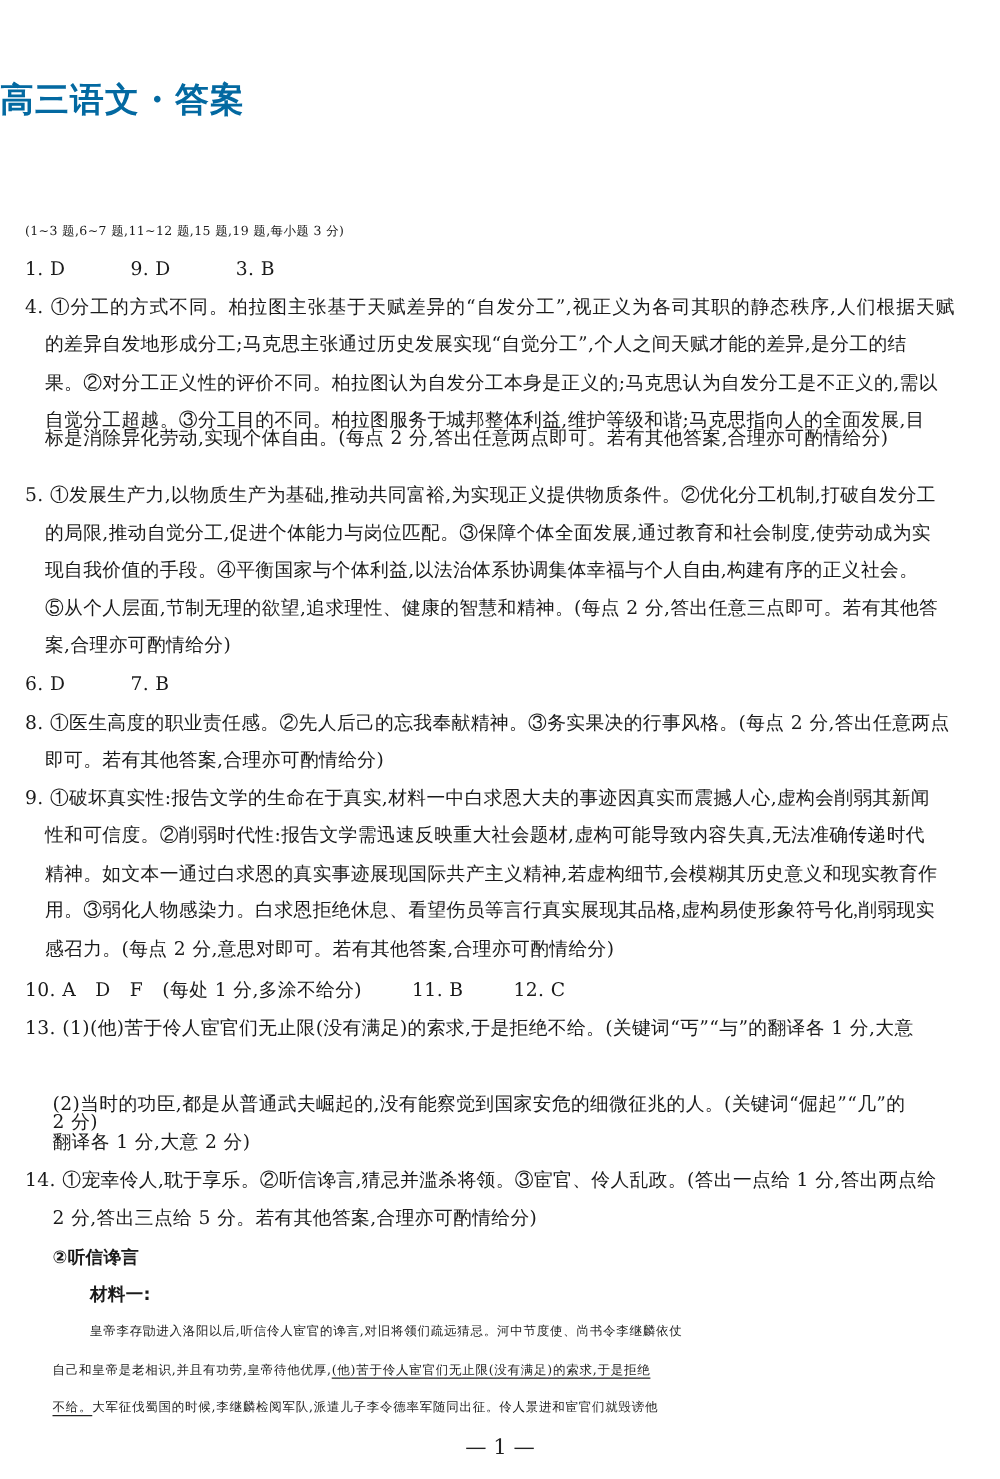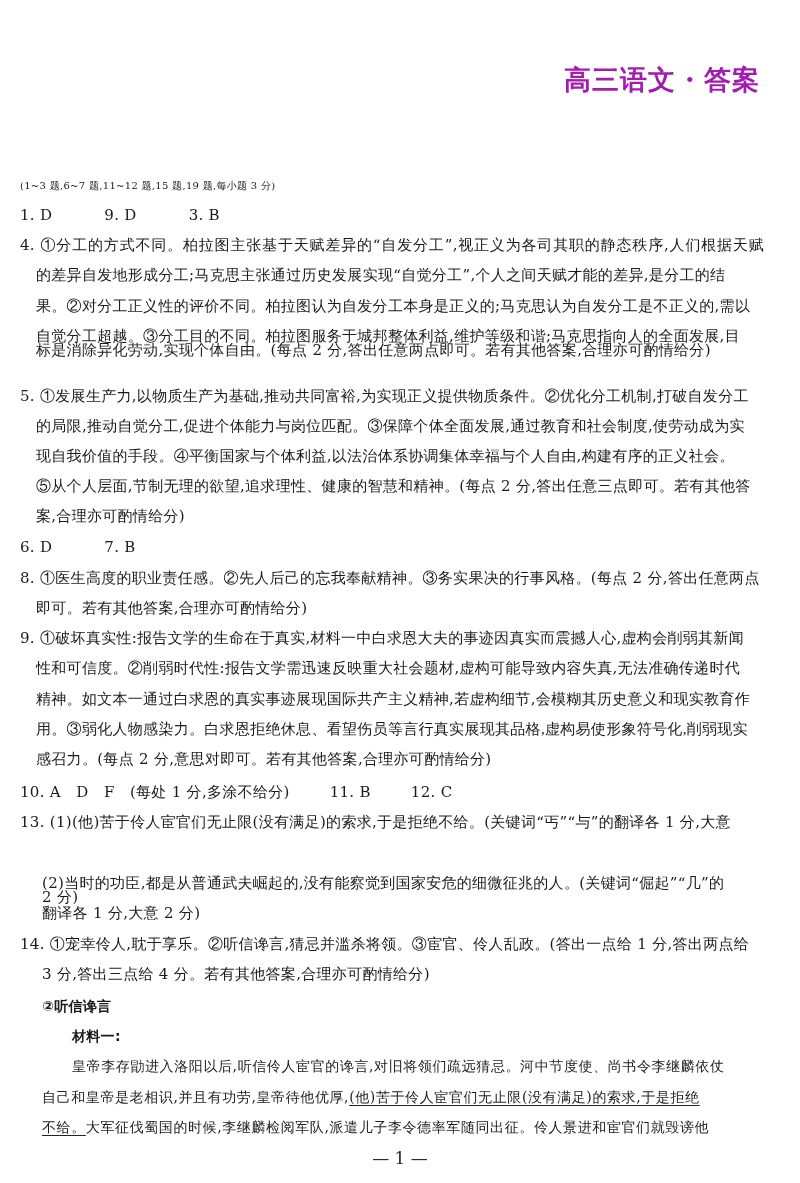--- a/index.html
+++ b/index.html
@@ -2,40 +2,40 @@
 <html><head>
   <meta charset="utf-8">
   <style>
     html, body { margin: 0; padding: 0; background: #ffffff; }
     body {
       width: 800px; height: 1183px; position: relative; overflow: hidden;
       font-family: "DejaVu Serif", "Liberation Serif", serif;
       color: #1a1a1a;
     }
     .title {
-      position: absolute; top: 62px; left: 0; width: 760px; text-align: right;
+      position: absolute; top: 62px; left: 0; width: 760px; text-align: left;
       font-family: "DejaVu Sans", "Liberation Sans", sans-serif;
-      font-size: 27px; font-weight: bold; letter-spacing: 1px; color: #a21caf;
+      font-size: 27px; font-weight: bold; letter-spacing: 1px; color: #0369a1;
     }
     .line {
       position: absolute; left: 20px; white-space: nowrap;
       font-size: 15px; line-height: 20px; letter-spacing: 0.3px;
     }
     .indent { left: 36px; }
     .indent2 { left: 42px; }
     .indent3 { left: 72px; }
     .justify {
       width: 744px; text-align: justify; text-align-last: justify; white-space: normal;
     }
     .justify-i { width: 744px; }
     .header-note { font-size: 10px; }
     .ans-gap { display: inline-block; width: 52px; }
     .ans-gap2 { display: inline-block; width: 40px; }
     .bold { font-weight: bold; font-family: "DejaVu Sans", "Liberation Sans", sans-serif; font-size: 14px; }
-    .kai { font-family: "DejaVu Serif", serif; font-size: 14px; letter-spacing: 0.6px; color: #222; }
+    .kai { font-family: "DejaVu Serif", serif; font-size: 10px; letter-spacing: 0.6px; color: #222; }
     .ul { text-decoration: underline; text-underline-offset: 3px; text-align: center; }
     .pagenum {
       position: absolute; top: 1148px; left: 0; width: 800px; text-align: center;
       font-size: 17px; color: #222;
     }
   </style>
 </head>
 <body>
 
 <div>
@@ -87,21 +87,21 @@
 
   <div>
     <div class="line" style="top:812px;">13. (1)(他)苦于伶人宦官们无止限(没有满足)的索求,于是拒绝不给。(关键词“丐”“与”的翻译各 1 分,大意</div>
     <div class="line indent2" style="top:842px;margin-top:45px;">2 分)</div>
     <div class="line indent2" style="top:873px;">(2)当时的功臣,都是从普通武夫崛起的,没有能察觉到国家安危的细微征兆的人。(关键词“倔起”“几”的</div>
     <div class="line indent2" style="top:903px;">翻译各 1 分,大意 2 分)</div>
   </div>
 
   <div>
     <div class="line" style="top:934px;">14. ①宠幸伶人,耽于享乐。②听信谗言,猜忌并滥杀将领。③宦官、伶人乱政。(答出一点给 1 分,答出两点给</div>
-    <div class="line indent2" style="top:964px;">3 分,答出三点给 4 分。若有其他答案,合理亦可酌情给分)</div>
+    <div class="line indent2" style="top:964px;">2 分,答出三点给 5 分。若有其他答案,合理亦可酌情给分)</div>
   </div>
 
   <div>
     <div class="line indent2 bold" style="top:996px;">②听信谗言</div>
     <div class="line indent3 bold" style="top:1026px;">材料一:</div>
     <div class="line kai" style="top:1056px; left:72px;">皇帝李存勖进入洛阳以后,听信伶人宦官的谗言,对旧将领们疏远猜忌。河中节度使、尚书令李继麟依仗</div>
     <div class="line kai" style="top:1087px; left:42px;">
       <span>自己和皇帝是老相识,并且有功劳,皇帝待他优厚,</span><span class="ul">(他)苦于伶人宦官们无止限(没有满足)的索求,于是拒绝</span>
     </div>
     <div class="line kai" style="top:1117px; left:42px;">

